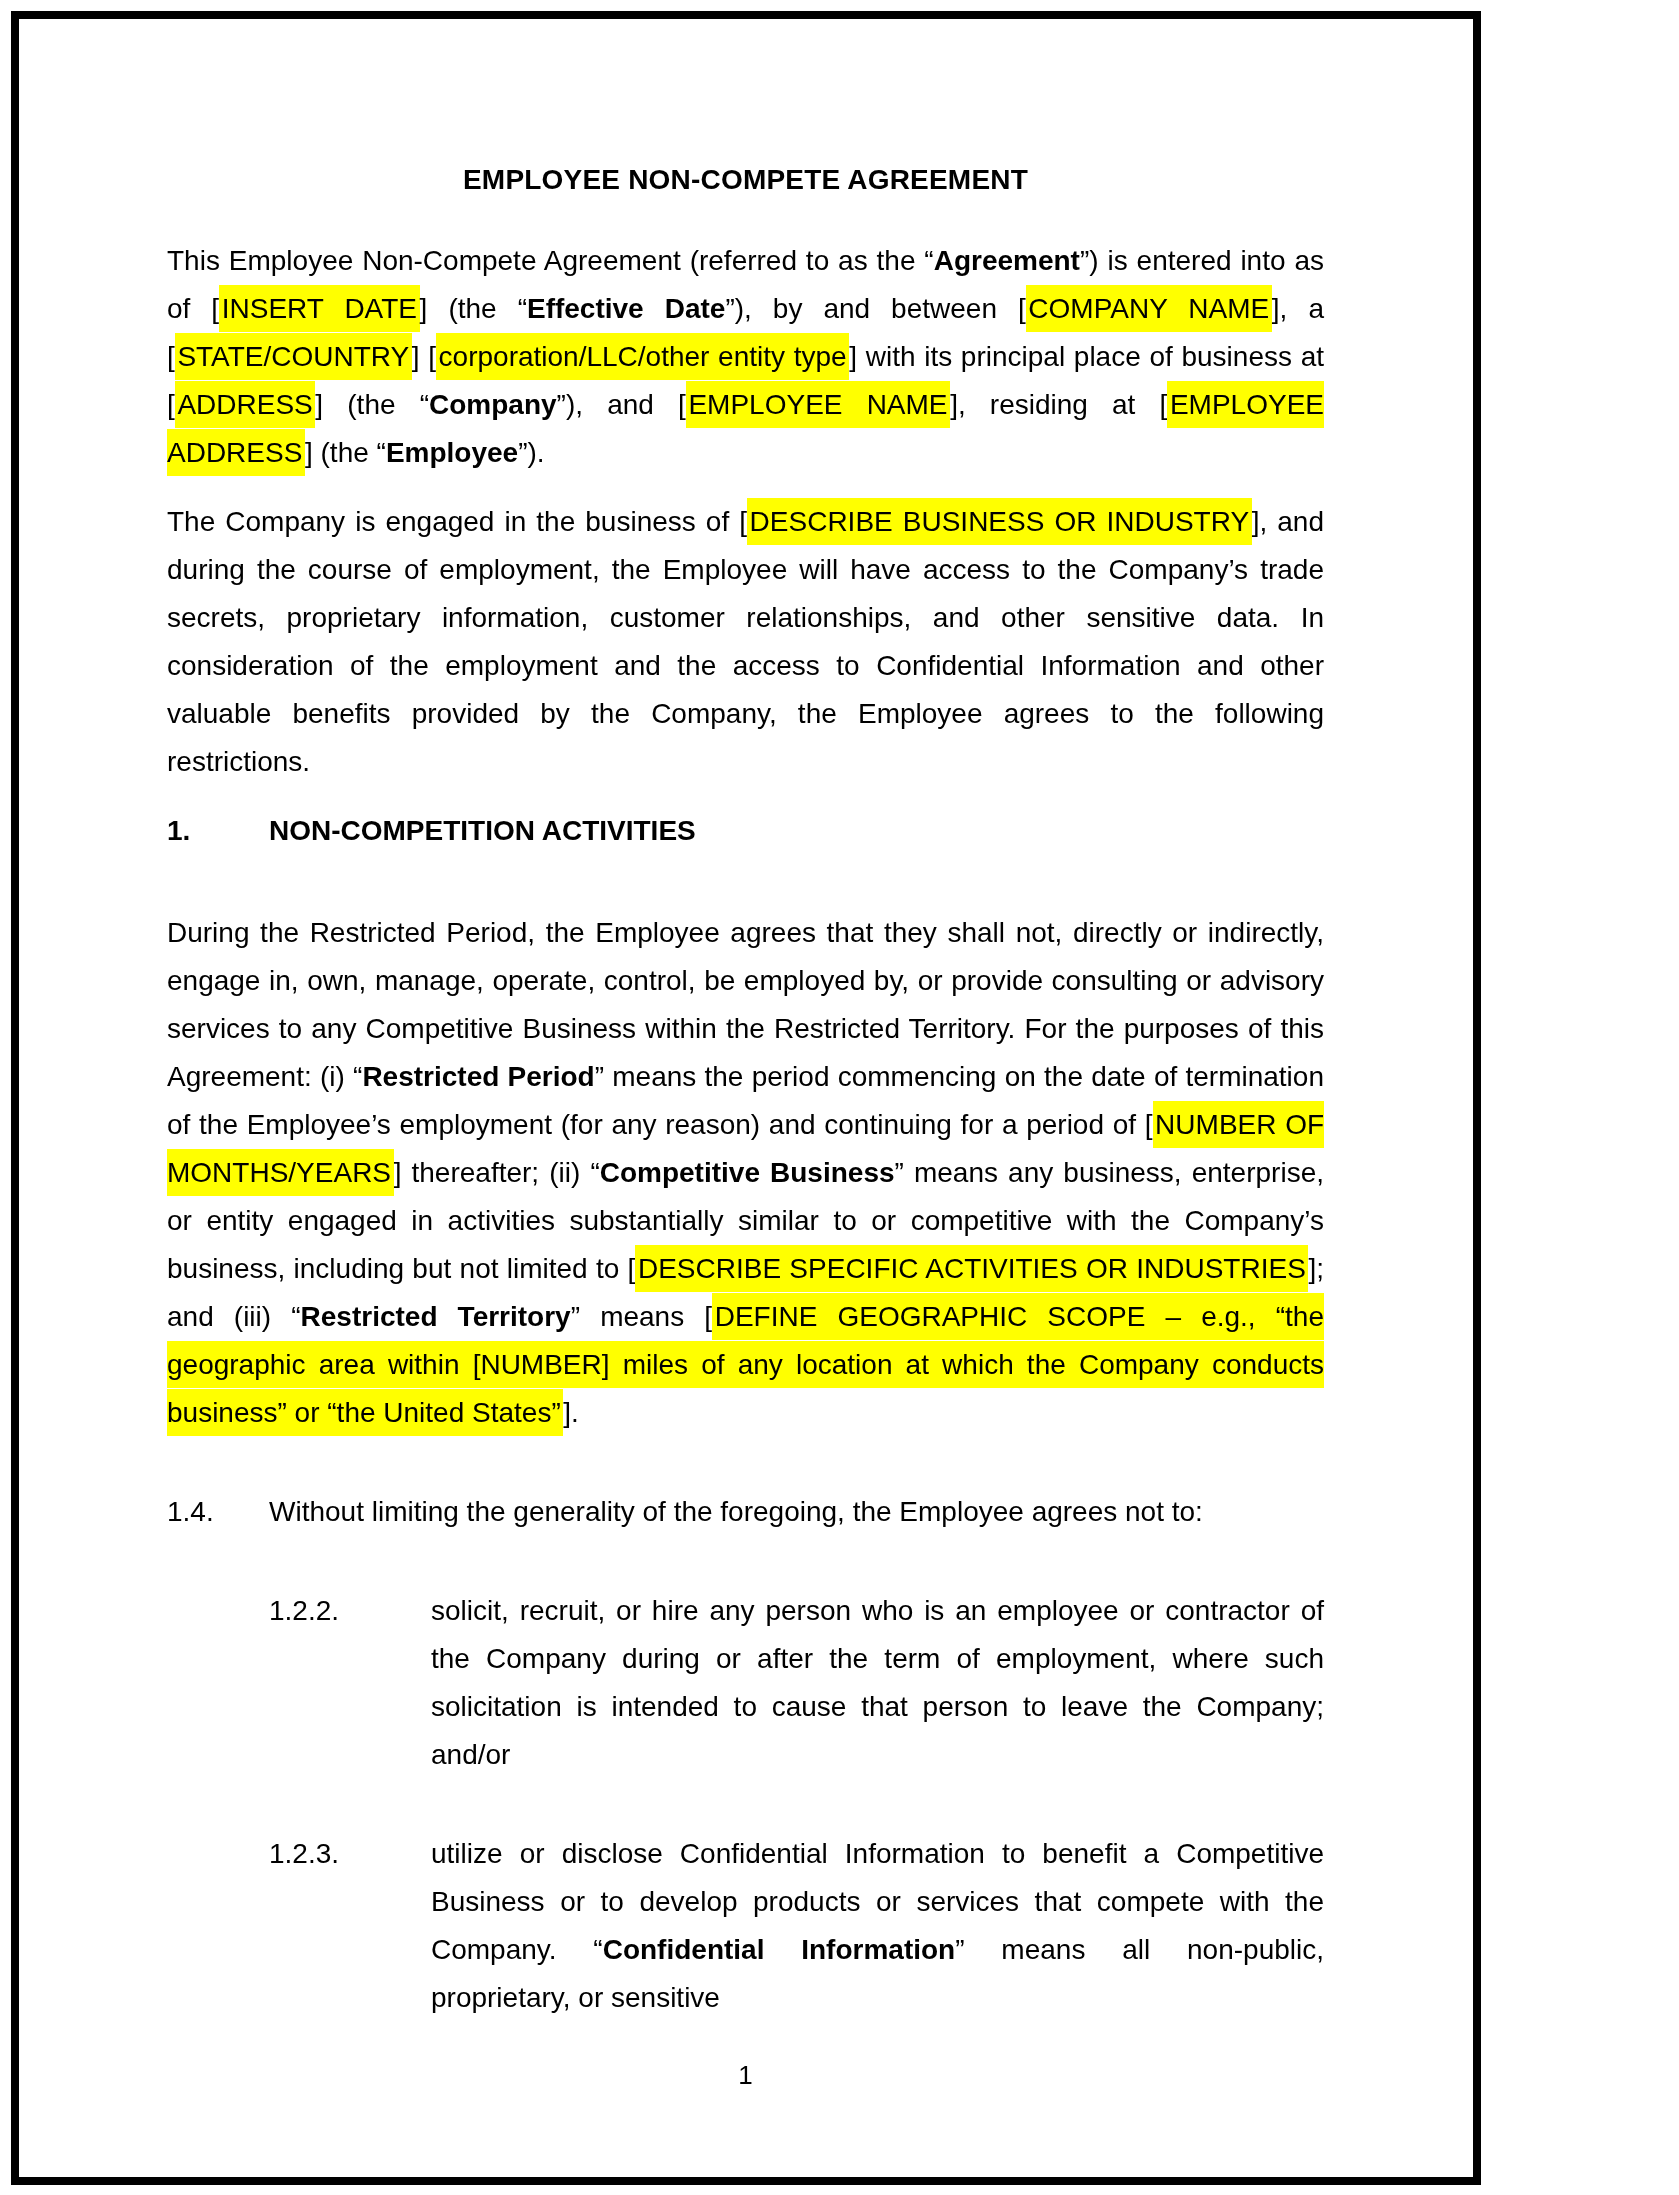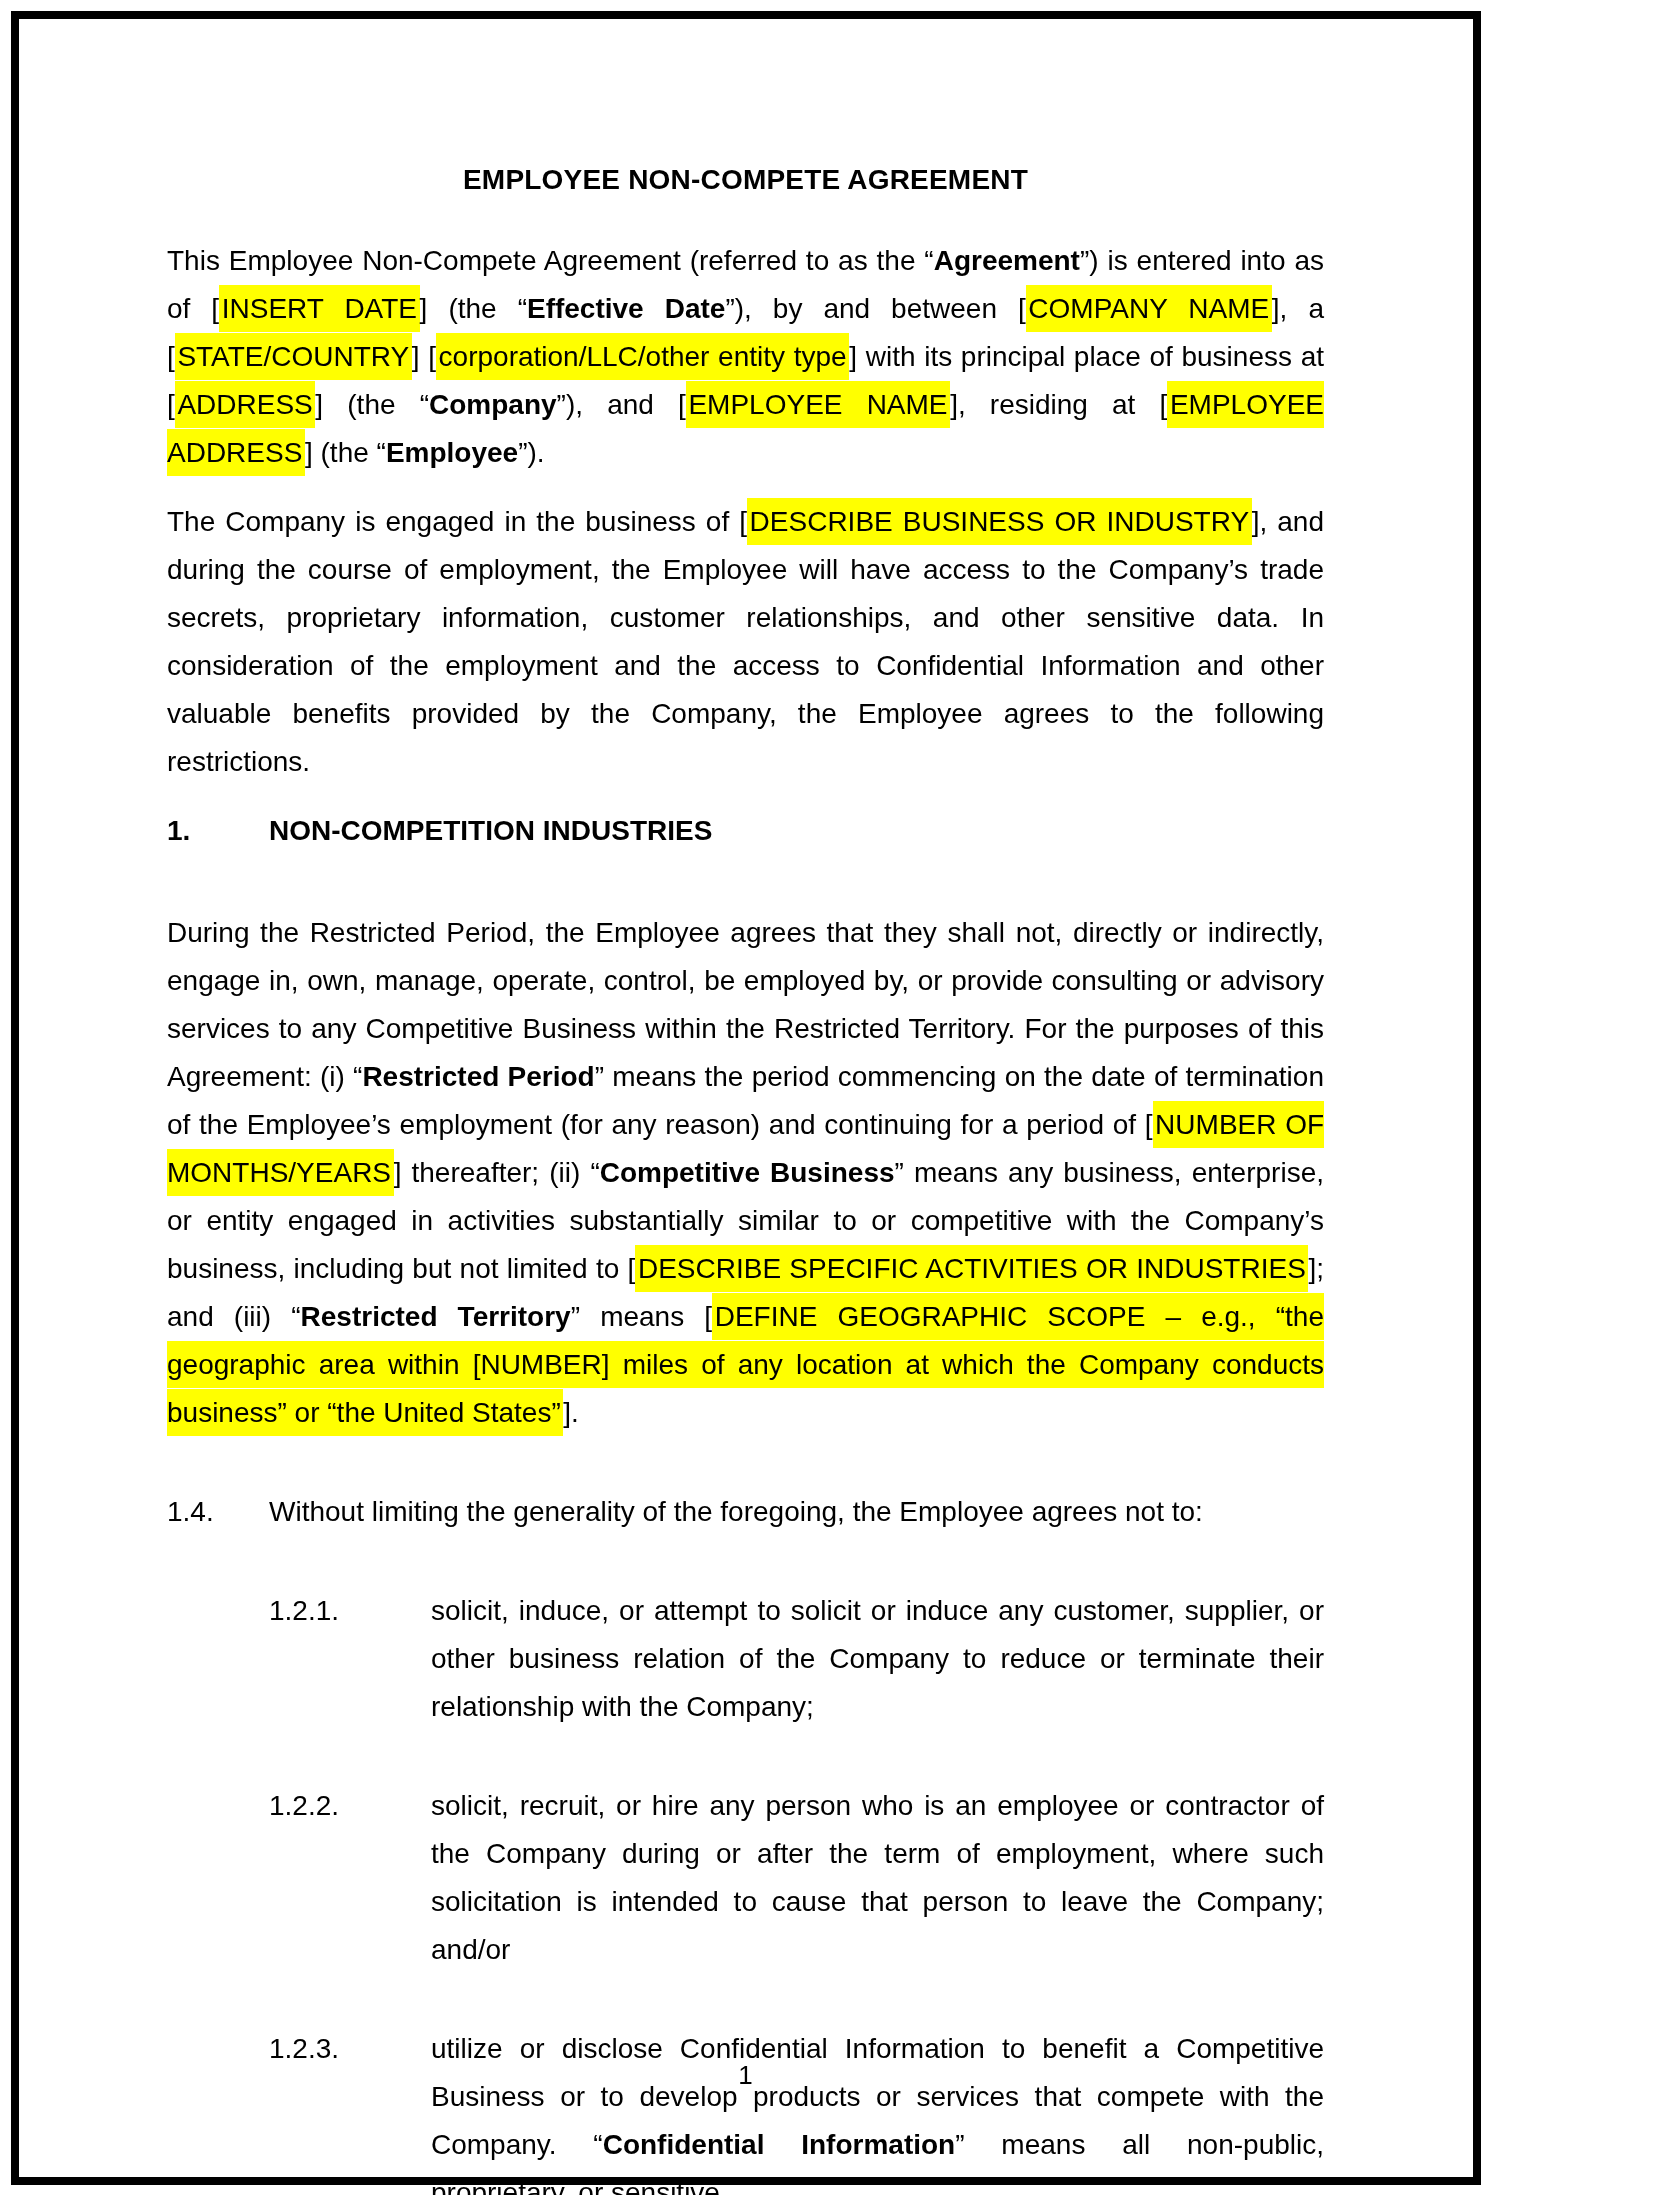--- a/index.html
+++ b/index.html
@@ -79,32 +79,28 @@
 
 <div class="page">
   <div class="frame"></div>
   <div class="content">
     <h1 class="doc-title">EMPLOYEE NON-COMPETE AGREEMENT</h1>
     <div>
         <p class="body-par"><span>This Employee Non-Compete Agreement (referred to as the “</span><b>Agreement</b><span>”) is entered into as of [</span><mark class="ph">INSERT DATE</mark><span>] (the “</span><b>Effective Date</b><span>”), by and between [</span><mark class="ph">COMPANY NAME</mark><span>], a [</span><mark class="ph">STATE/COUNTRY</mark><span>] [</span><mark class="ph">corporation/LLC/other entity type</mark><span>] with its principal place of business at [</span><mark class="ph">ADDRESS</mark><span>] (the “</span><b>Company</b><span>”), and [</span><mark class="ph">EMPLOYEE NAME</mark><span>], residing at [</span><mark class="ph">EMPLOYEE ADDRESS</mark><span>] (the “</span><b>Employee</b><span>”).</span></p>
         <p class="body-par"><span>The Company is engaged in the business of [</span><mark class="ph">DESCRIBE BUSINESS OR INDUSTRY</mark><span>], and during the course of employment, the Employee will have access to the Company’s trade secrets, proprietary information, customer relationships, and other sensitive data. In consideration of the employment and the access to Confidential Information and other valuable benefits provided by the Company, the Employee agrees to the following restrictions.</span></p>
         <div class="heading-row">
           <span class="num">1.</span>
-          <span>NON-COMPETITION INDUSTRIES</span>
+          <span>NON-COMPETITION ACTIVITIES</span>
         </div>
         <div class="clause level1">
           <div class="text"><span>During the Restricted Period, the Employee agrees that they shall not, directly or indirectly, engage in, own, manage, operate, control, be employed by, or provide consulting or advisory services to any Competitive Business within the Restricted Territory. For the purposes of this Agreement: (i) “</span><b>Restricted Period</b><span>” means the period commencing on the date of termination of the Employee’s employment (for any reason) and continuing for a period of [</span><mark class="ph">NUMBER OF MONTHS/YEARS</mark><span>] thereafter; (ii) “</span><b>Competitive Business</b><span>” means any business, enterprise, or entity engaged in activities substantially similar to or competitive with the Company’s business, including but not limited to [</span><mark class="ph">DESCRIBE SPECIFIC ACTIVITIES OR INDUSTRIES</mark><span>]; and (iii) “</span><b>Restricted Territory</b><span>” means [</span><mark class="ph">DEFINE GEOGRAPHIC SCOPE – e.g., “the geographic area within [NUMBER] miles of any location at which the Company conducts business” or “the United States”</mark><span>].</span></div>
         </div>
         <div class="clause level1">
           <span class="num">1.4.</span>
           <div class="text"><span>Without limiting the generality of the foregoing, the Employee agrees not to:</span></div>
-        </div>
-        <div class="clause level2">
-          <span class="num">1.2.1.</span>
-          <div class="text"><span>solicit, induce, or attempt to solicit or induce any customer, supplier, or other business relation of the Company to reduce or terminate their relationship with the Company;</span></div>
         </div>
         <div class="clause level2">
           <span class="num">1.2.2.</span>
           <div class="text"><span>solicit, recruit, or hire any person who is an employee or contractor of the Company during or after the term of employment, where such solicitation is intended to cause that person to leave the Company; and/or</span></div>
         </div>
         <div class="clause level2">
           <span class="num">1.2.3.</span>
           <div class="text"><span>utilize or disclose Confidential Information to benefit a Competitive Business or to develop products or services that compete with the Company. “</span><b>Confidential Information</b><span>” means all non-public, proprietary, or sensitive</span></div>
         </div>
       </div>

